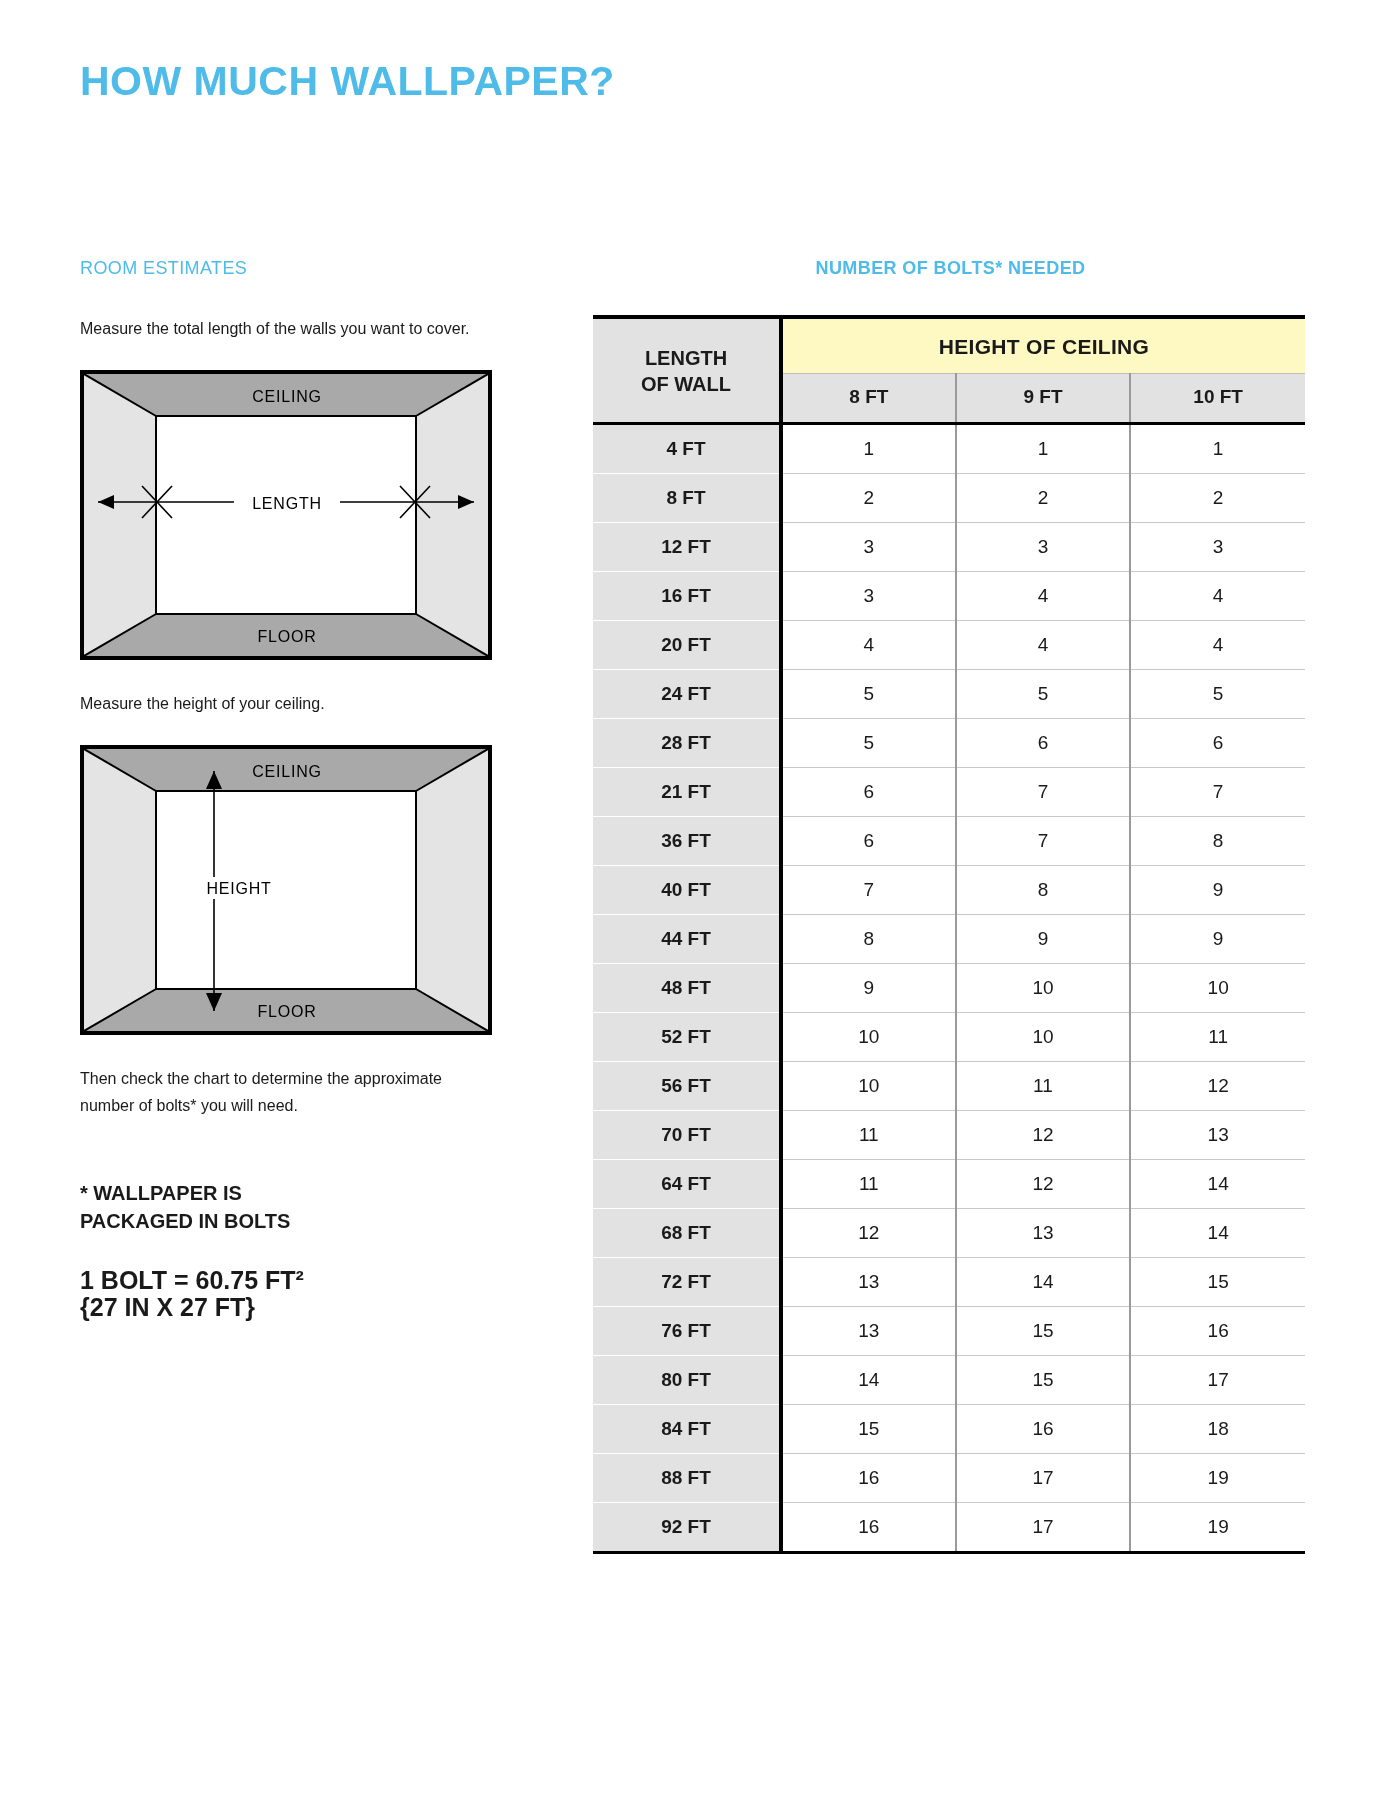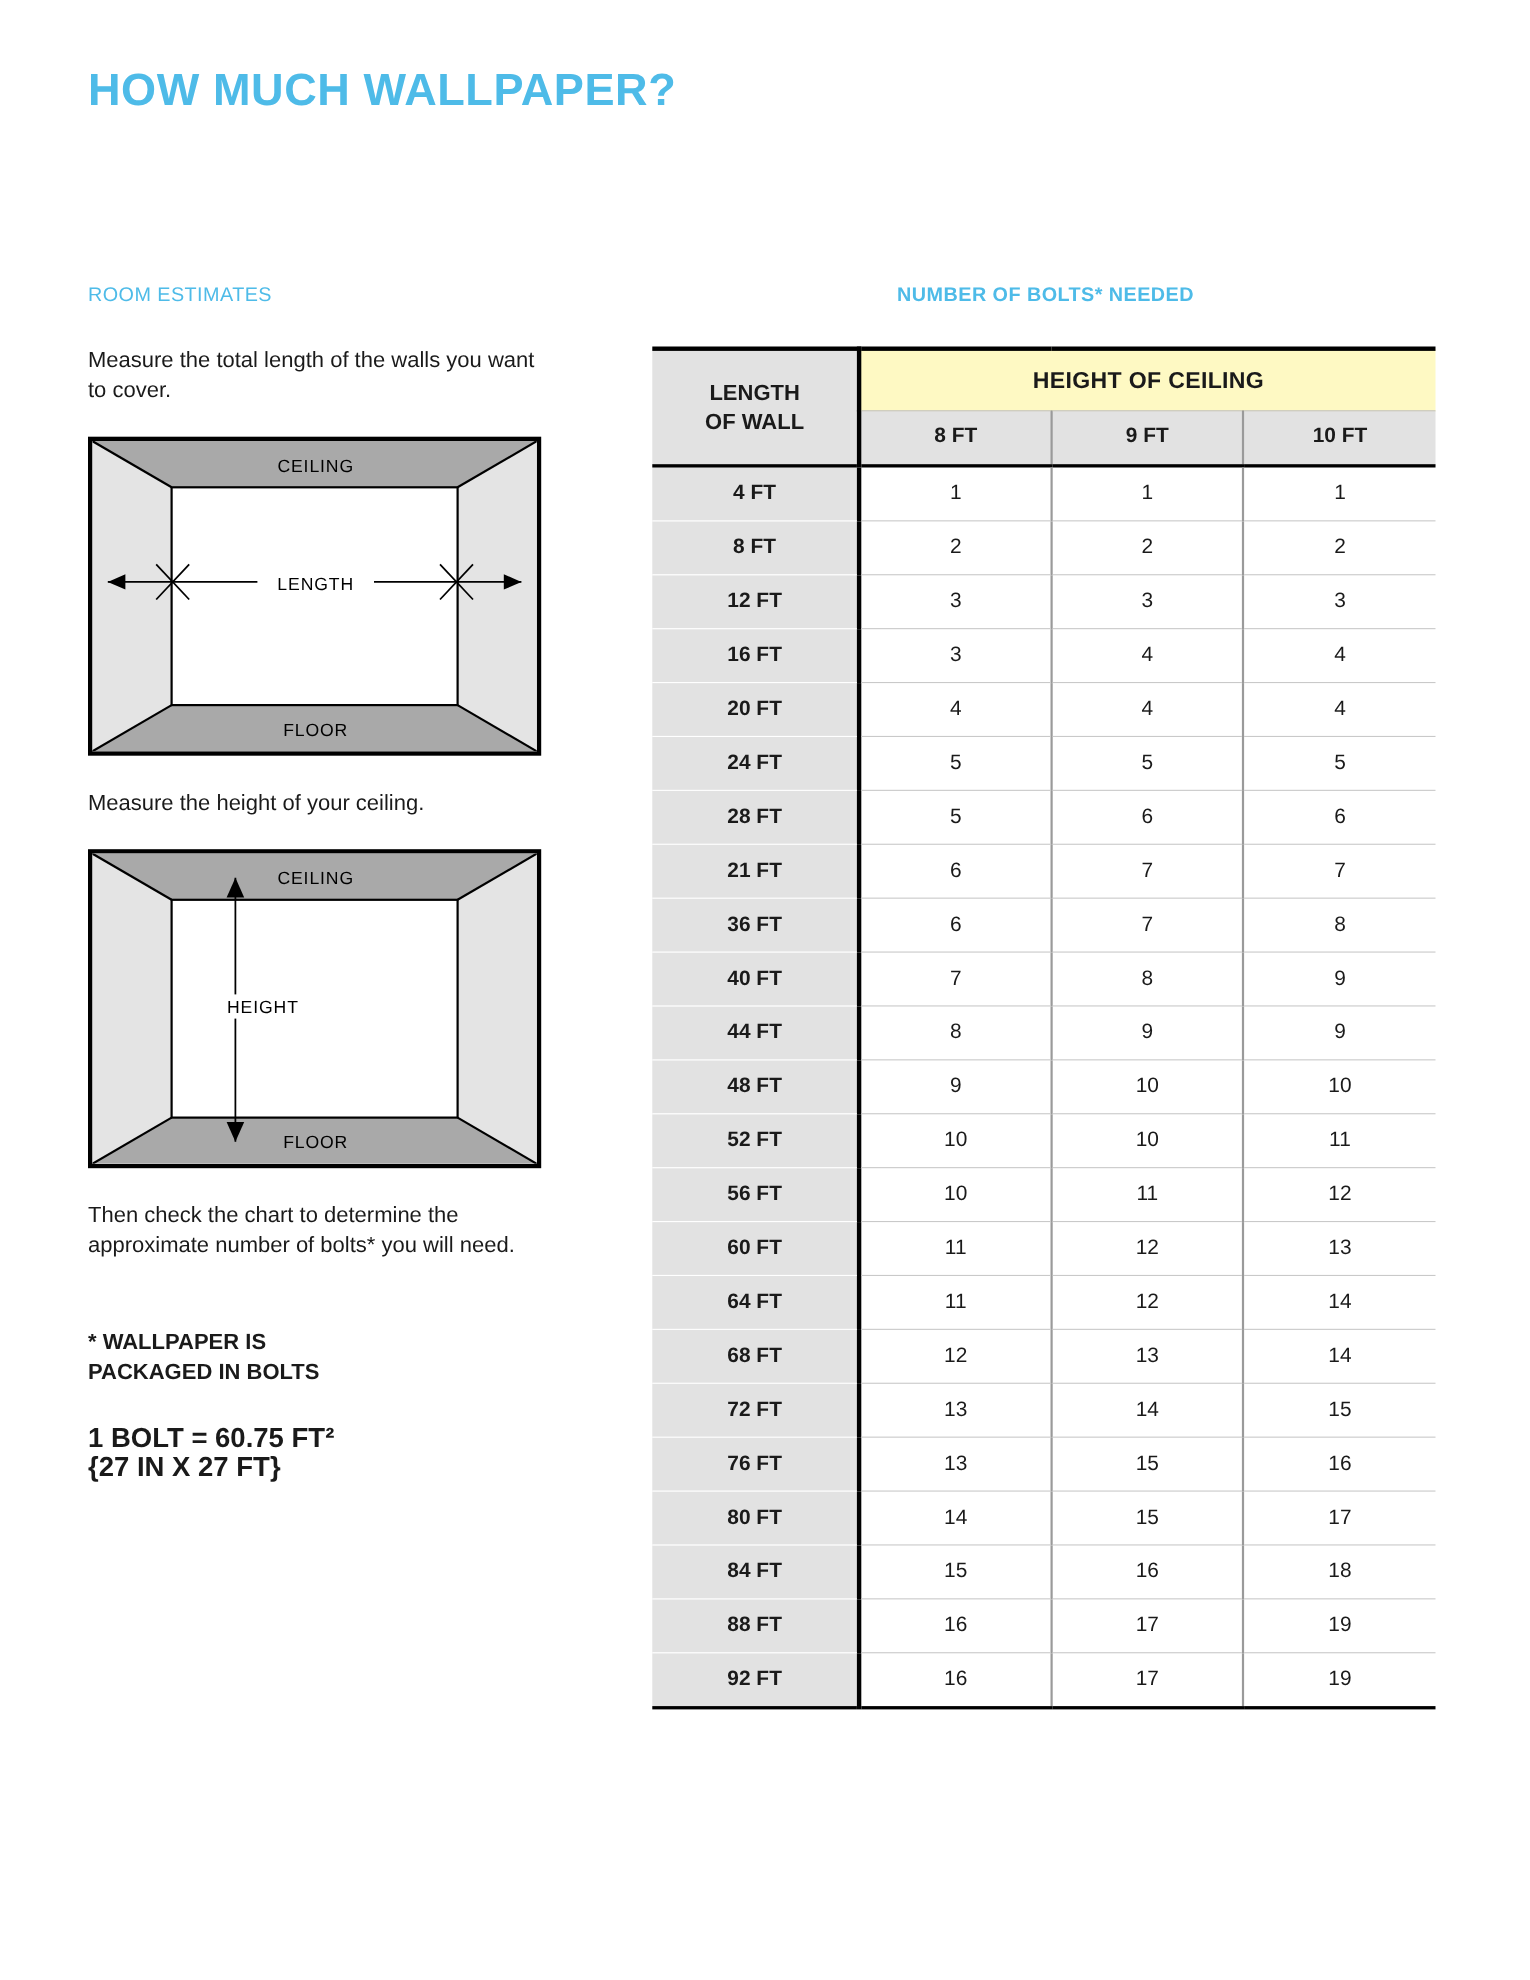--- a/index.html
+++ b/index.html
@@ -41,21 +41,21 @@
     width: 420px;
   }
   .section-heading {
     font-size: 18px;
     font-weight: normal;
     color: #4ebbe8;
     letter-spacing: 0.4px;
     margin-bottom: 36px;
   }
   .para {
-    font-size: 20px;
+    font-size: 16px;
     line-height: 27px;
     color: #1a1a1a;
     margin: 0;
   }
 
   
   .diagram {
     position: relative;
     width: 412px;
     height: 290px;
@@ -339,21 +339,21 @@
             <td class="val sep">10</td>
             <td class="val sep">11</td>
           </tr>
         <tr>
             <td class="lw-cell">56 FT</td>
             <td class="val">10</td>
             <td class="val sep">11</td>
             <td class="val sep">12</td>
           </tr>
         <tr>
-            <td class="lw-cell">60 FT</td>
+            <td class="lw-cell">70 FT</td>
             <td class="val">11</td>
             <td class="val sep">12</td>
             <td class="val sep">13</td>
           </tr>
         <tr>
             <td class="lw-cell">64 FT</td>
             <td class="val">11</td>
             <td class="val sep">12</td>
             <td class="val sep">14</td>
           </tr>

